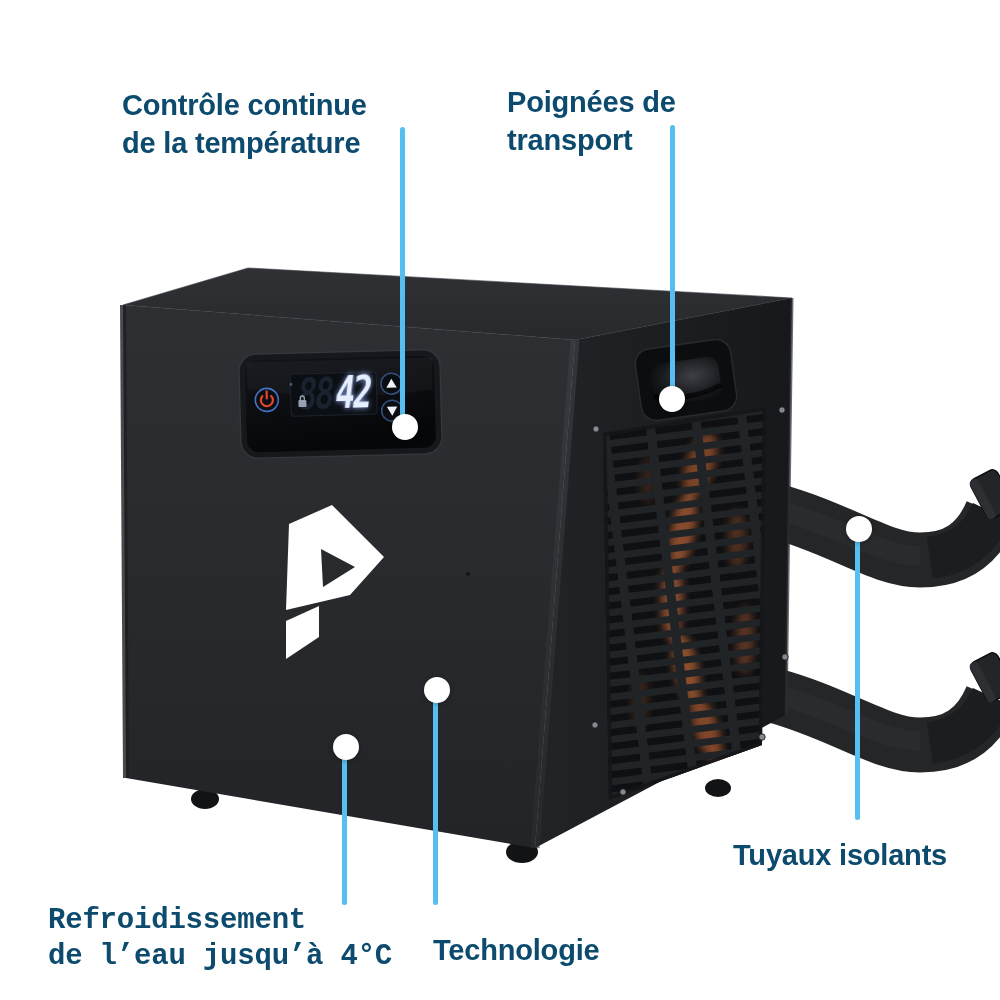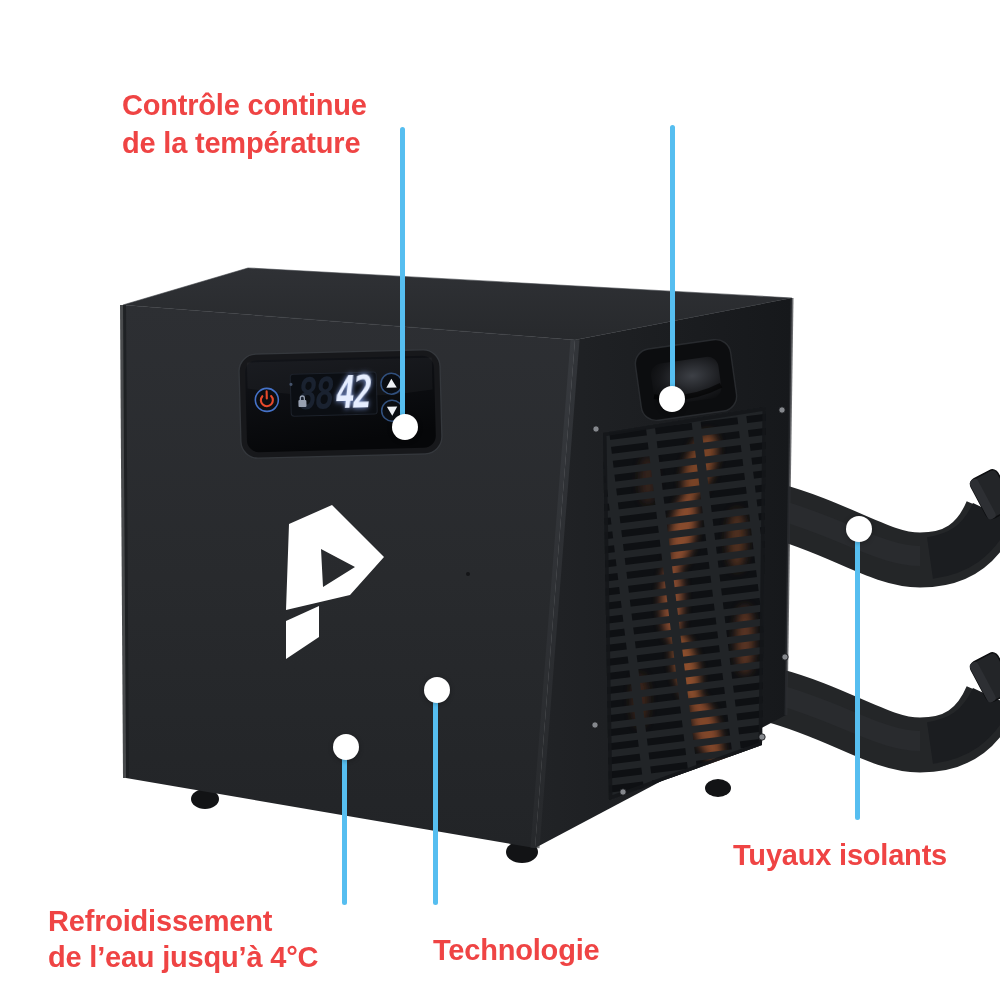--- a/index.html
+++ b/index.html
@@ -15,21 +15,21 @@
     background:#56bef0;z-index:2;
   }
   .callout-dot{
     position:absolute;width:26px;height:26px;border-radius:50%;
     background:#ffffff;z-index:3;
     box-shadow:0 1px 5px rgba(0,0,0,0.28);
   }
   .callout-label{
     position:absolute;z-index:4;
     font-weight:700;font-size:29px;line-height:38px;
-    letter-spacing:-0.2px;color:#ef4444;white-space:nowrap;
+    letter-spacing:-0.2px;color:#0c4a6e;white-space:nowrap;
   }
   .callout-label.tight{line-height:36px;}
 </style>
 </head>
 <body>
 
 <div class="stage">
 
   <svg class="machine" width="1000" height="1000" viewBox="0 0 1000 1000">
     <defs>
@@ -198,22 +198,26 @@
   <div class="callout-dot" style="left:659px;top:386px;"></div>
   <div class="callout-dot" style="left:333px;top:734px;"></div>
   <div class="callout-dot" style="left:424px;top:677px;"></div>
   <div class="callout-dot" style="left:846px;top:516px;"></div>
 
   <div class="callout-label" style="left:122px;top:86px;">
     <div>Contrôle continue</div>
     <div>de la température</div>
   </div>
 
-
-  <div class="callout-label tight" style="left:48px;top:903px;">
+  <div class="callout-label" style="left:507px;top:83px;">
+    <div>Poignées de</div>
+    <div>transport</div>
+  </div>
+
+  <div class="callout-label tight" style="left:48px;top:903px;font-family:Liberation Mono, monospace;">
     <div>Refroidissement</div>
     <div>de l’eau jusqu’à 4°C</div>
   </div>
 
   <div class="callout-label tight" style="left:433px;top:932px;">
     <div>Technologie</div>
   </div>
 
   <div class="callout-label" style="left:733px;top:836px;">
     <div>Tuyaux isolants</div>

